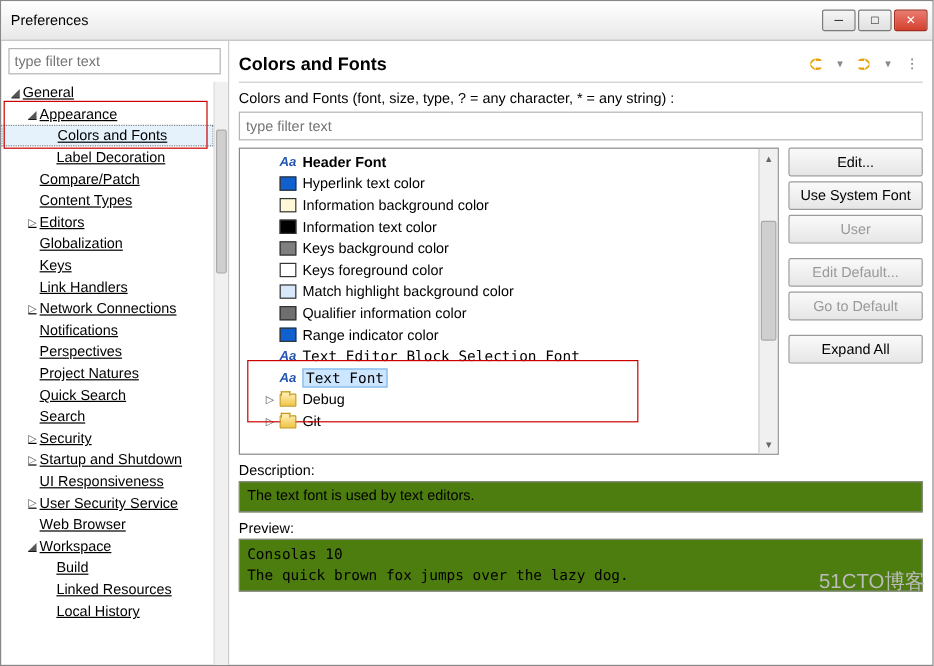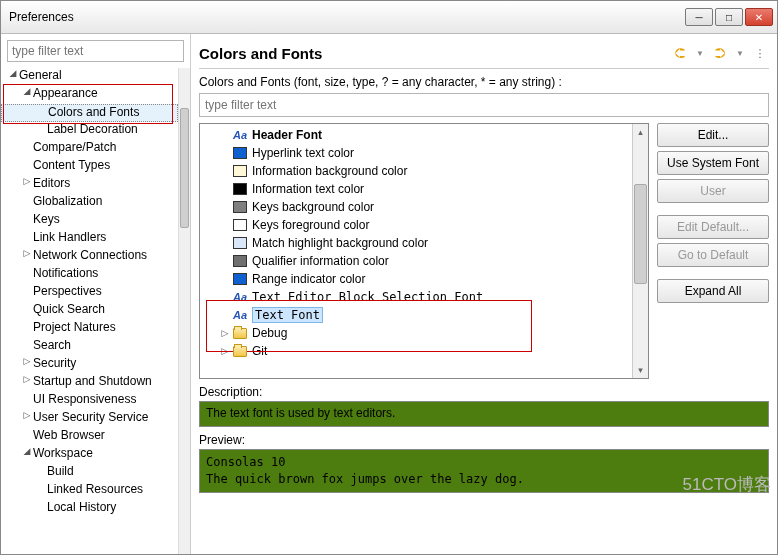--- a/index.html
+++ b/index.html
@@ -9,21 +9,21 @@
 .winbtns { display: flex; gap: 2px; }
 .winbtn { width: 28px; height: 18px; border: 1px solid #7a7a7a; background: linear-gradient(#f5f5f5,#e0e0e0); display: flex; align-items: center; justify-content: center; border-radius: 2px; font-size: 10px; }
 .winbtn.close { background: linear-gradient(#e97c6f,#d4412f); color: #fff; border-color: #a03020; }
 .outer { display: flex; height: calc(100% - 26px); }
 .leftpanel { width: 190px; border-right: 1px solid #ccc; display: flex; flex-direction: column; }
 .filter { margin: 6px; border: 1px solid #b5b5b5; height: 22px; padding: 2px 4px; color: #888; }
 .tree { flex: 1; overflow: hidden; position: relative; }
 .tree-inner { position: absolute; top: 0; left: 0; right: 12px; bottom: 0; overflow: hidden; }
 .tree-scroll { position: absolute; right: 0; top: 0; width: 12px; height: 100%; background: #f0f0f0; border-left: 1px solid #ddd; }
 .tree-scroll .thumb { position: absolute; top: 40px; left: 1px; right: 1px; height: 120px; background: #cfcfcf; border: 1px solid #aaa; border-radius: 2px; }
-.tn { display: flex; height: 18px; padding-left: 4px; white-space: nowrap; cursor: default; }
+.tn { display: flex; align-items: center; height: 18px; padding-left: 4px; white-space: nowrap; cursor: default; text-decoration: underline; }
 .arr { width: 12px; display: inline-block; color: #555; font-size: 9px; text-align: center; }
 .arr.open::before { content: "◢"; }
 .arr.closed::before { content: "▷"; }
 .arr.none::before { content: ""; }
 .lvl0 { padding-left: 6px; } .lvl1 { padding-left: 20px; } .lvl2 { padding-left: 34px; }
 .tn.sel { background: #e5f1fb; border: 1px dotted #888; }
 .highlight-box { position: absolute; border: 1px solid #c00; pointer-events: none; }
 .rightpanel { flex: 1; display: flex; flex-direction: column; padding: 4px 8px 0 8px; position: relative; }
 .header-row { display: flex; align-items: center; height: 30px; }
 .header-title { font-size: 15px; font-weight: bold; flex: 1; }
@@ -125,25 +125,25 @@
           <div class="tn lvl1">
             <span class="arr none"></span>
             <span>Notifications</span>
           </div>
           <div class="tn lvl1">
             <span class="arr none"></span>
             <span>Perspectives</span>
           </div>
           <div class="tn lvl1">
             <span class="arr none"></span>
+            <span>Project Natures</span>
+          </div>
+          <div class="tn lvl1">
+            <span class="arr none"></span>
             <span>Quick Search</span>
-          </div>
-          <div class="tn lvl1">
-            <span class="arr none"></span>
-            <span>Project Natures</span>
           </div>
           <div class="tn lvl1">
             <span class="arr none"></span>
             <span>Search</span>
           </div>
           <div class="tn lvl1">
             <span class="arr closed"></span>
             <span>Security</span>
           </div>
           <div class="tn lvl1">

